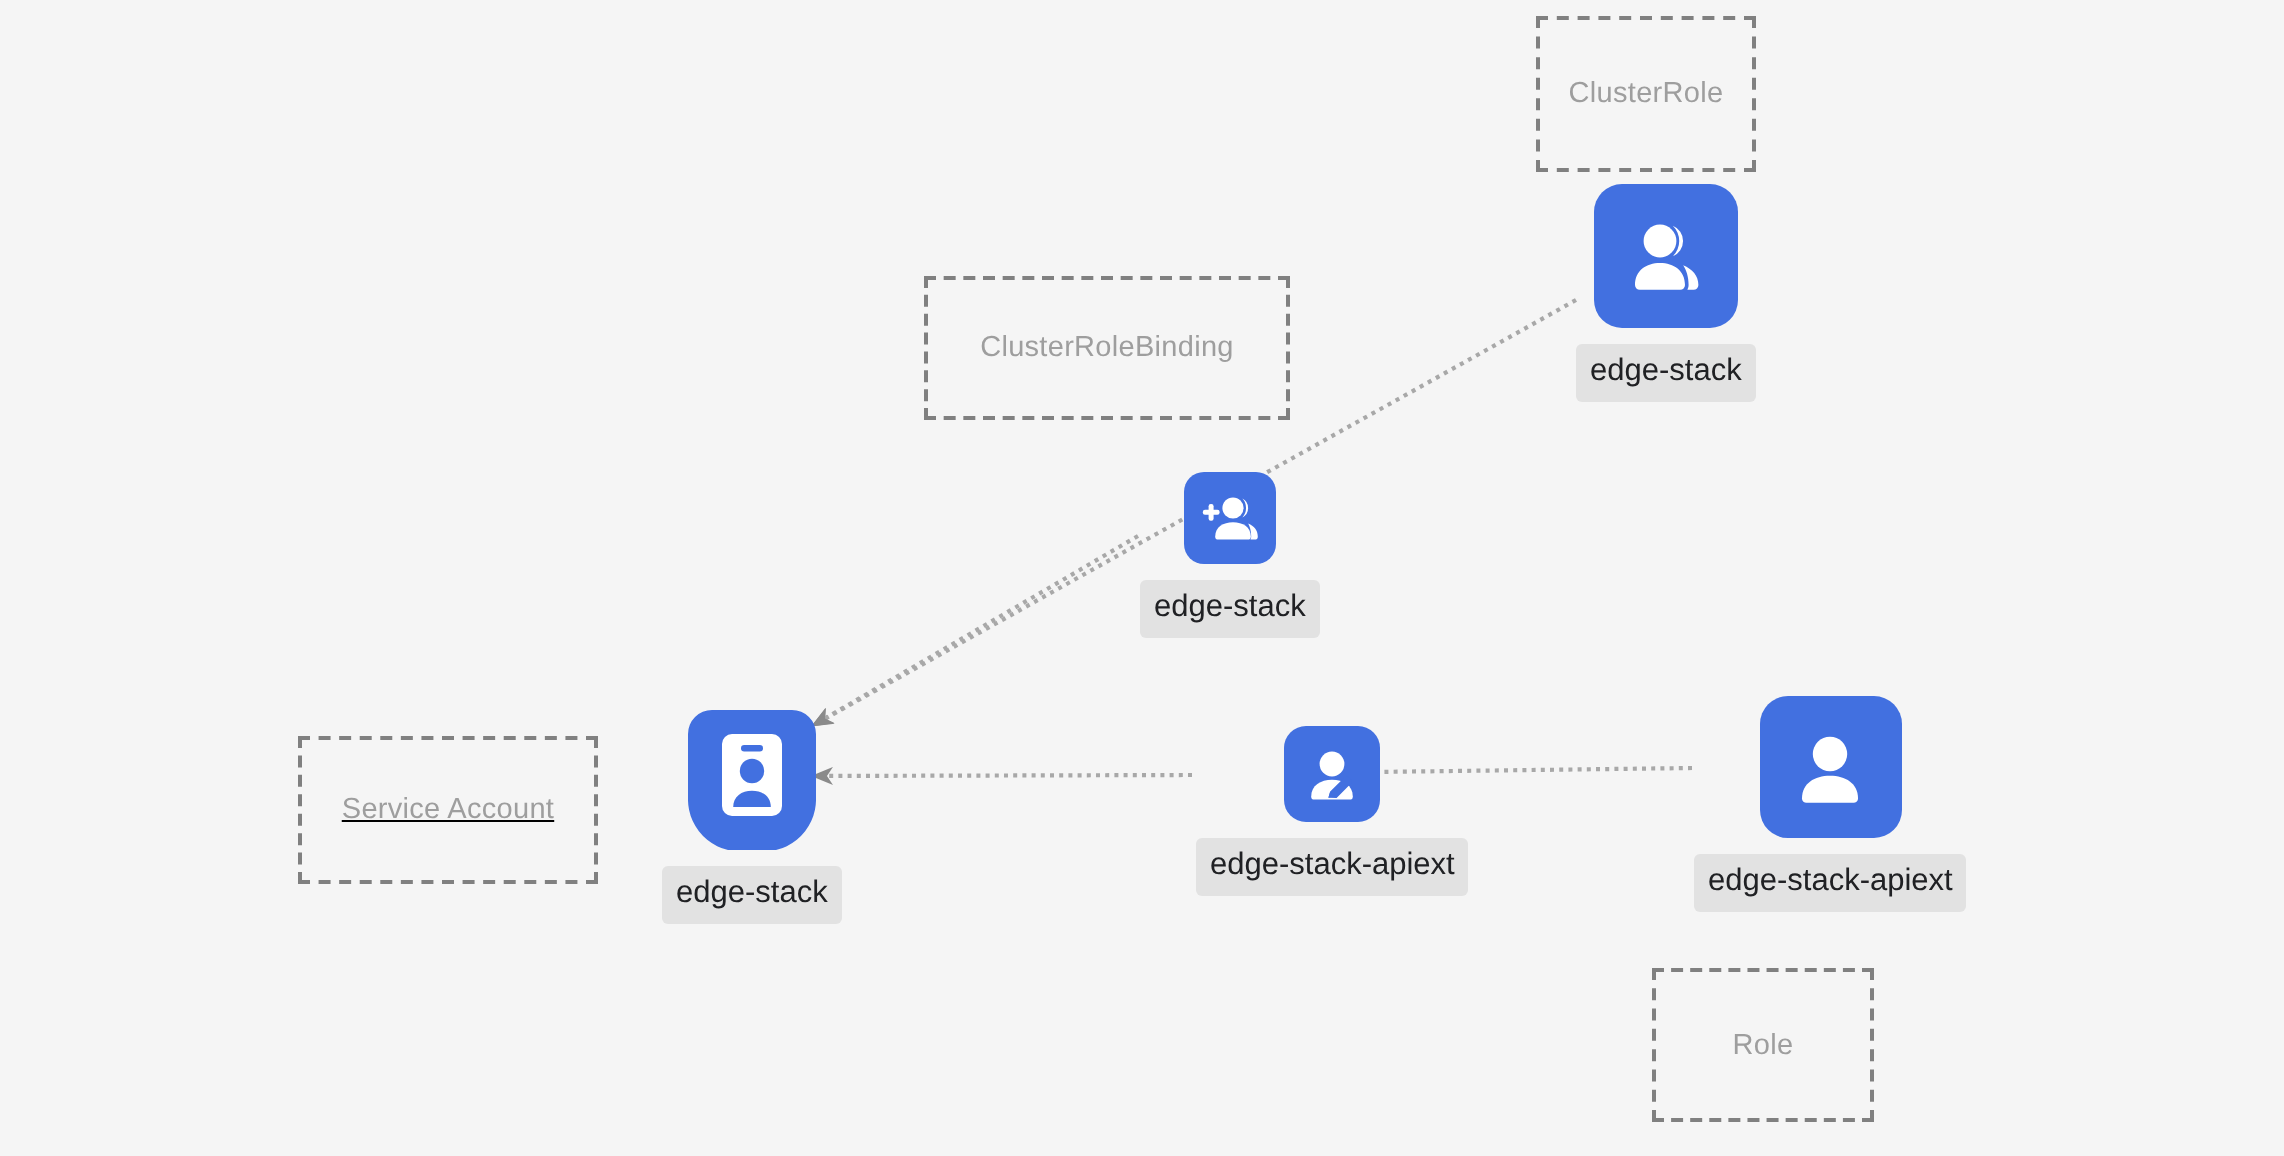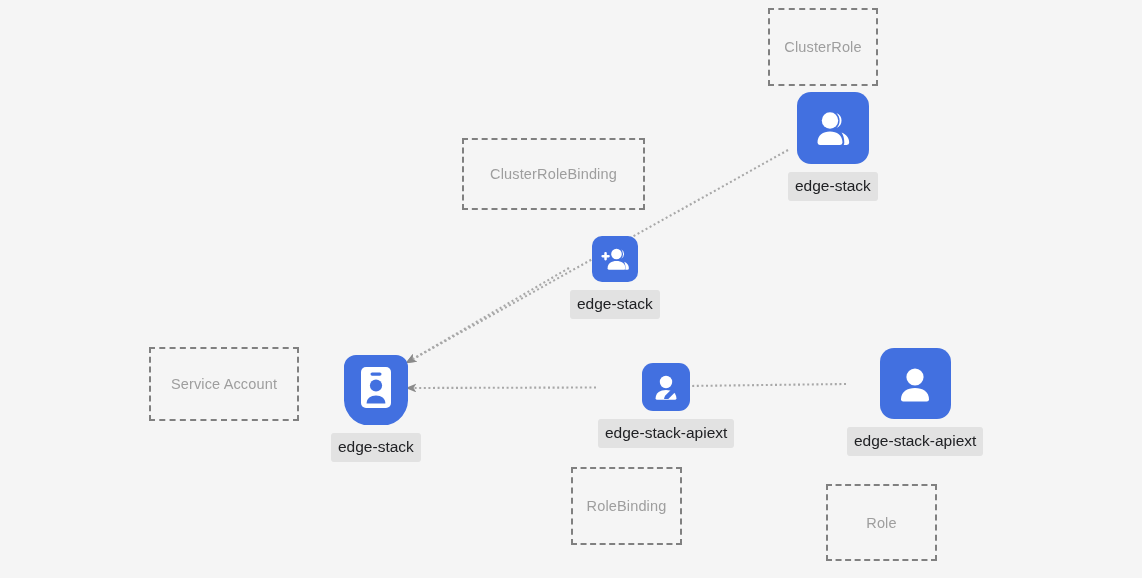--- a/index.html
+++ b/index.html
@@ -98,27 +98,24 @@
   </svg>
 
   <div class="kind-box" style="left:768px; top:8px; width:110px; height:78px;">
     <span class="kind-label">ClusterRole</span>
   </div>
 
   <div class="kind-box" style="left:462px; top:138px; width:183px; height:72px;">
     <span class="kind-label">ClusterRoleBinding</span>
   </div>
 
-  <div class="kind-box" style="left:149px; top:347px; width:150px; height:74px;">
+  <div class="kind-box" style="left:149px; top:368px; width:150px; height:74px;text-decoration:underline;">
     <span class="kind-label">Service Account</span>
   </div>
 
-  <div class="kind-box" style="left:571px; top:467px; width:111px; height:78px;">
-    <span class="kind-label">RoleBinding</span>
-  </div>
 
   <div class="kind-box" style="left:826px; top:484px; width:111px; height:77px;">
     <span class="kind-label">Role</span>
   </div>
 
   <div class="node" style="left:788px; top:92px;">
     <div class="node-icon" style="width:72px; height:72px; border-radius:14px;">
       <svg width="44" height="44" viewBox="0 0 44 44">
         <circle cx="19" cy="14.5" r="8.2" fill="#ffffff"></circle>
         <path d="M6.5 36.5 c0-7.2 5.6-11 12.5-11 s12.5 3.8 12.5 11 a2.4 2.4 0 0 1 -2.4 2.4 H8.9 a2.4 2.4 0 0 1 -2.4 -2.4 z" fill="#ffffff"></path>

